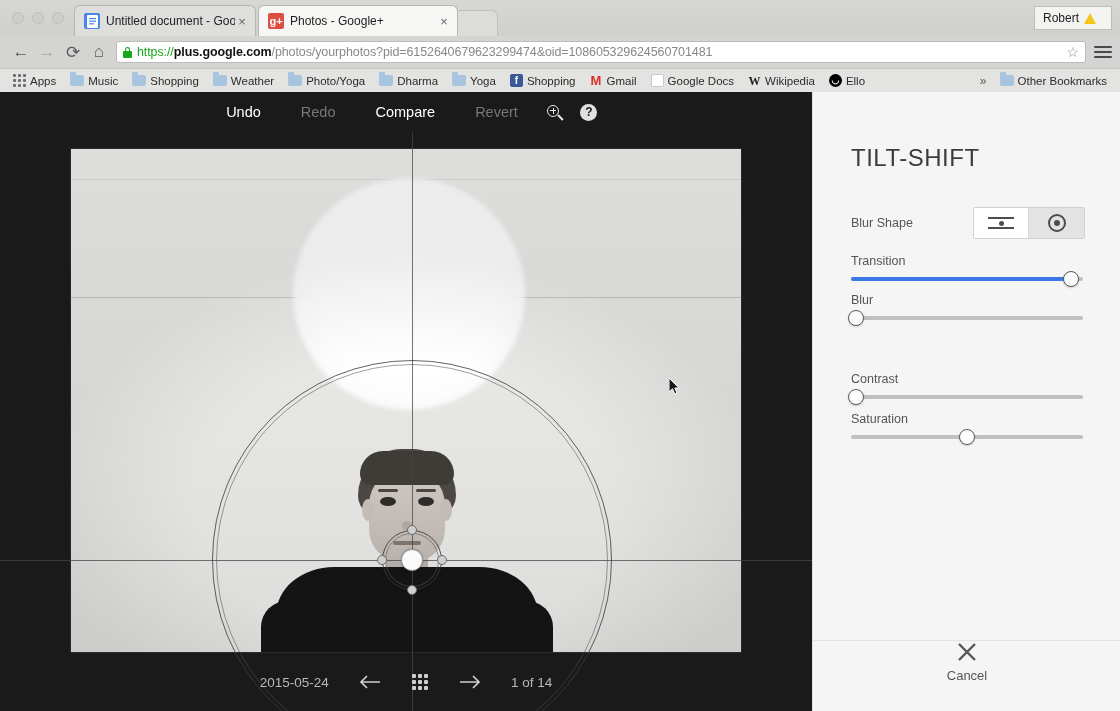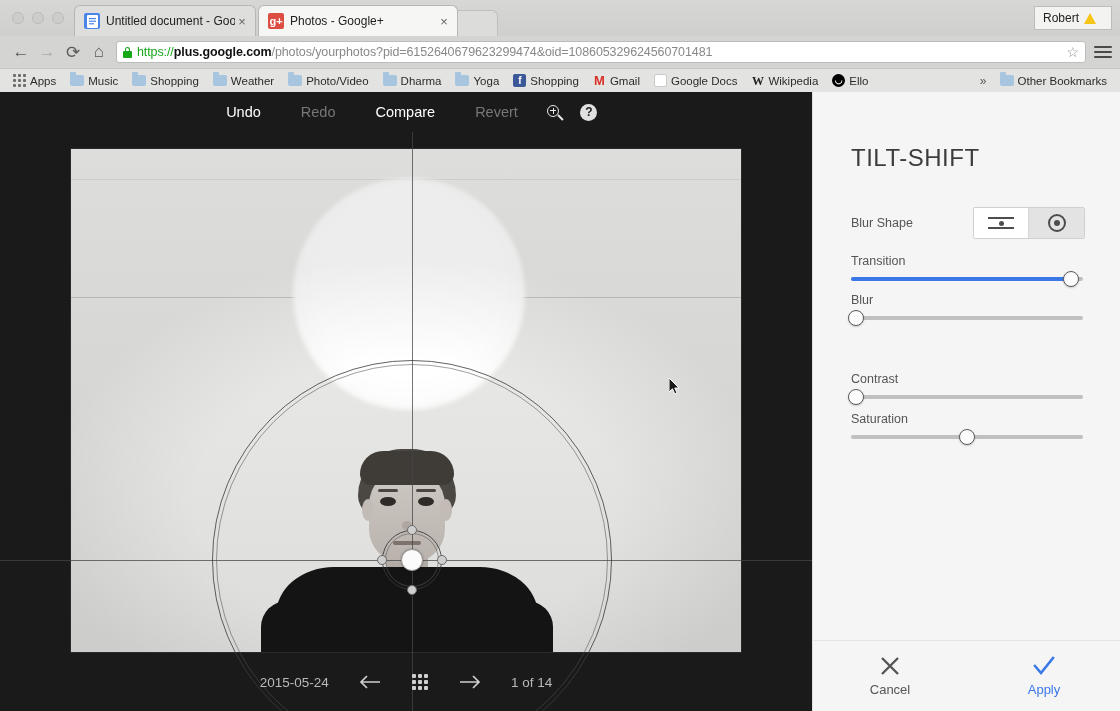--- a/index.html
+++ b/index.html
@@ -205,21 +205,21 @@
   .slider-label { font-size: 12.5px; color: #555; margin-bottom: 9px; }
   .track { position: relative; height: 4px; background: #c0c0c0; border-radius: 2px; }
   .fill { position: absolute; left: 0; top: 0; height: 4px; background: #3b78e7; border-radius: 2px; }
   .thumb { position: absolute; top: -6px; width: 16px; height: 16px; border-radius: 50%;
            background: #fcfcfc; border: 1.5px solid #5a5a5a; margin-left: -8px;
            box-shadow: 0 1px 2px rgba(0,0,0,0.18); }
 
   .panel-footer { position: absolute; left: 0; bottom: 0; width: 308px; height: 71px;
                   border-top: 1px solid #e4e4e4; display: flex; }
   .foot-btn { flex: 1; display: flex; flex-direction: column; align-items: center;
-              justify-content: center; gap: 5px; }
+              gap: 5px; }
   .foot-label { font-size: 13px; }
   .foot-cancel .foot-label { color: #555; }
   .foot-apply .foot-label { color: #3b78e7; }
 </style>
 </head>
 <body>
 
 <div id="root">
 
   <div class="browser">
@@ -302,21 +302,21 @@
       <div class="bm">
         <span class="folder"></span>
         <span class="bm-label">Shopping</span>
       </div>
       <div class="bm">
         <span class="folder"></span>
         <span class="bm-label">Weather</span>
       </div>
       <div class="bm">
         <span class="folder"></span>
-        <span class="bm-label">Photo/Video</span>
+        <span class="bm-label">Photo/Yoga</span>
       </div>
       <div class="bm">
         <span class="folder"></span>
         <span class="bm-label">Dharma</span>
       </div>
       <div class="bm">
         <span class="folder"></span>
         <span class="bm-label">Yoga</span>
       </div>
       <div class="bm">
@@ -491,21 +491,15 @@
       </div>
     </div>
 
     <div class="panel-footer">
       <div class="foot-btn foot-cancel">
         <svg width="22" height="22" viewBox="0 0 22 22">
           <path d="M3 3 L19 19 M19 3 L3 19" stroke="#555" stroke-width="2.4" fill="none"></path>
         </svg>
         <span class="foot-label">Cancel</span>
       </div>
-      <div class="foot-btn foot-apply">
-        <svg width="24" height="22" viewBox="0 0 24 22">
-          <path d="M3 11 L9 18 L21 3" stroke="#3b78e7" stroke-width="2.6" fill="none" stroke-linecap="square"></path>
-        </svg>
-        <span class="foot-label">Apply</span>
-      </div>
     </div>
   </div>
 </div>
 
 </body></html>

